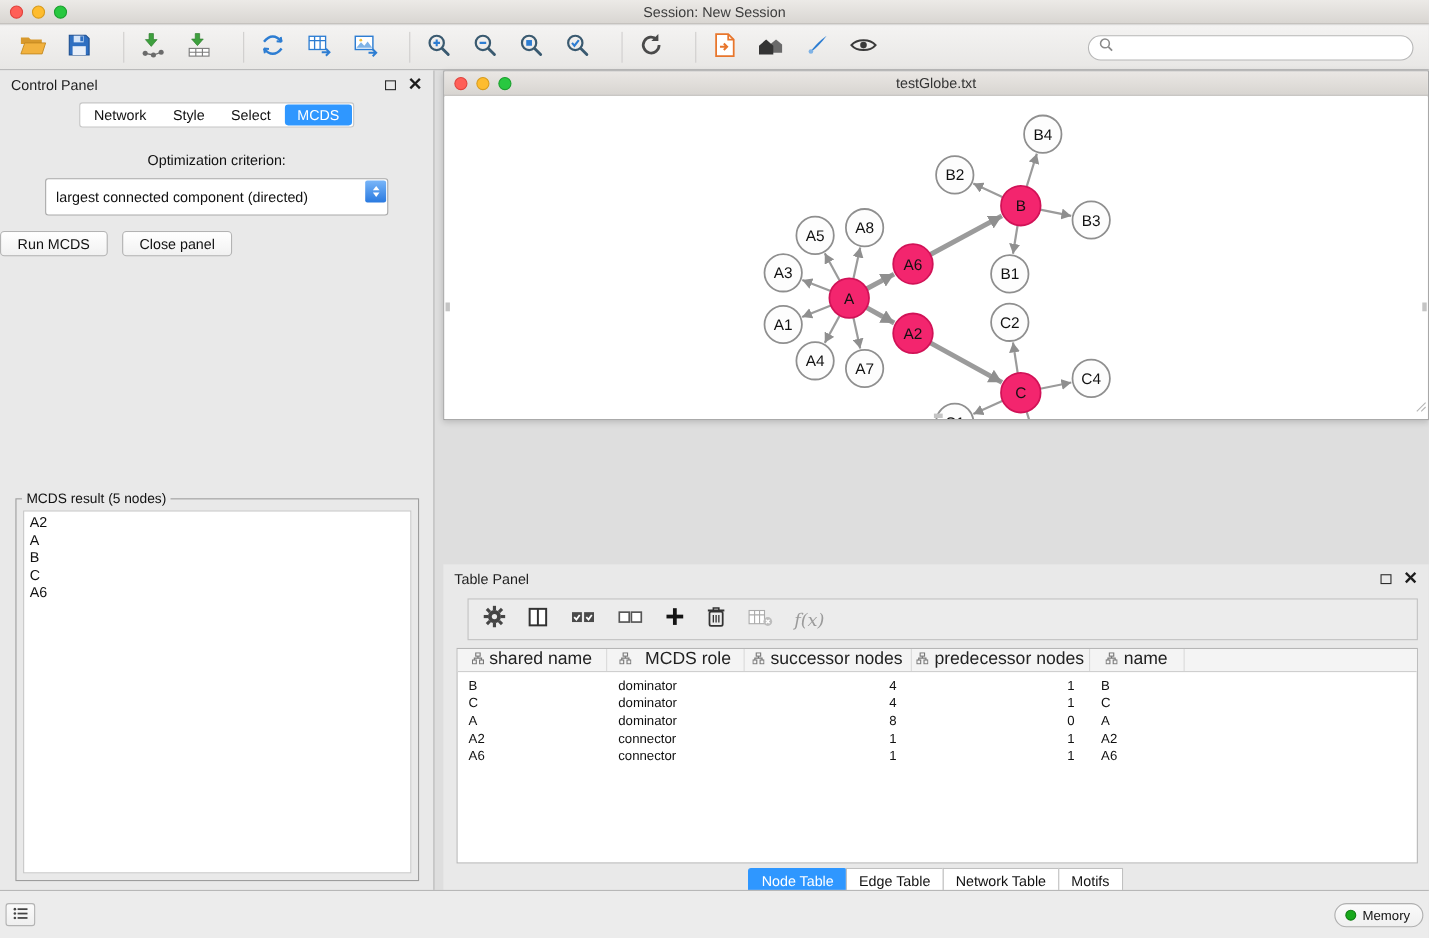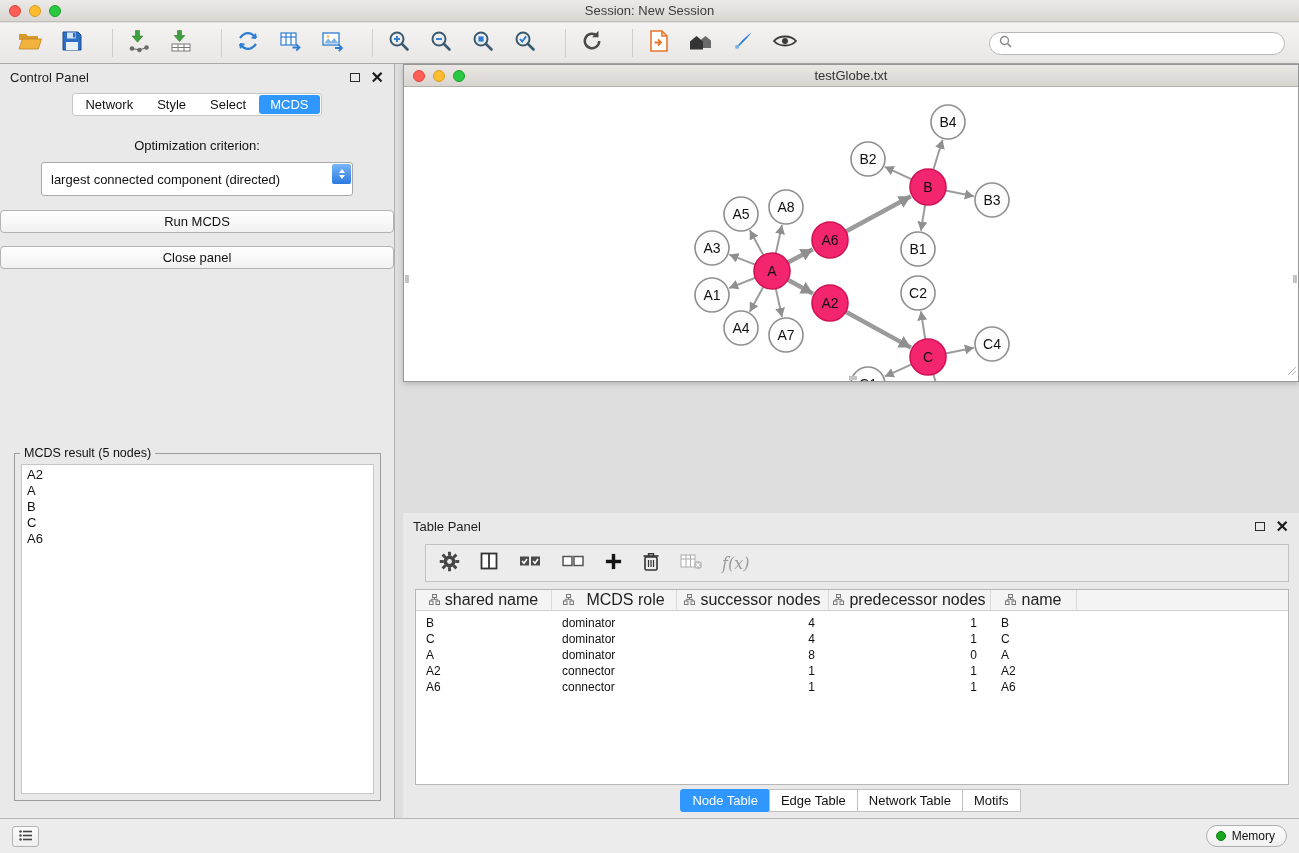--- a/index.html
+++ b/index.html
@@ -61,21 +61,21 @@
     border:1px solid #a9a9a9; border-radius:3px; position:relative;
     display:flex; align-items:center; padding-left:9px; font-size:13px; color:#111;
   }
   .select-stepper {
     position:absolute; right:1px; top:1px; width:19px; height:20px;
     background:linear-gradient(#79b6f9,#2a7ae0); border-radius:2px;
     display:flex; flex-direction:column; align-items:center; justify-content:center; gap:2px;
   }
   .chev-up { width:0; height:0; border-left:3.5px solid transparent; border-right:3.5px solid transparent; border-bottom:4.5px solid #fff; }
   .chev-down { width:0; height:0; border-left:3.5px solid transparent; border-right:3.5px solid transparent; border-top:4.5px solid #fff; }
-  .cp-buttons { display:flex; gap:13px; margin-top:14px;flex-direction:column; }
+  .cp-buttons { display:flex; gap:13px; margin-top:14px; }
   .push-btn {
     padding:3px 15px; font-size:13px; color:#111;
     background:linear-gradient(#ffffff,#f1f1f1);
     border:1px solid #b3b3b3; border-radius:4px;
   }
   .result-box { position:absolute; left:14px; right:13px; top:389px; bottom:19px; border:1px solid #9d9d9d; }
   .result-legend { position:absolute; top:-8px; left:5px; background:#e9e9e9; padding:0 4px; font-size:12.5px; color:#111; }
   .result-list {
     position:absolute; left:6px; right:6px; top:10px; bottom:6px;
     background:#fff; border:1px solid #c6c6c6; font-size:13px;
@@ -111,23 +111,23 @@
   .tp-tbody { padding-top:4px; }
   .tr { display:flex; height:16px; line-height:16px; font-size:12px; color:#111; }
   .td { overflow:hidden; white-space:nowrap; flex:0 0 auto; }
   .td.l { text-align:left; padding-left:10px; }
   .td.r { text-align:right; padding-right:14px; }
   .tp-tabs { position:absolute; left:0; right:0; bottom:8px; display:flex; justify-content:center; }
   .tp-tab { padding:3px 11px; font-size:13px; background:#fff; border:1px solid #c0c0c0; color:#111; margin-left:-1px; }
   .tp-tab.active { background:#2f97ff; border-color:#2f97ff; color:#fff; border-radius:3px; }
   
   .status-bar {
-    position:absolute; bottom:0; left:0; right:0; height:35px;
+    position:absolute; bottom:0; left:0; right:0; height:44px;
     background:#ececec; border-top:1px solid #b7b7b7;
-    display:flex; align-items:center; padding:0 12px;
+    display:flex; align-items:center; padding:0 5px;
   }
   .list-btn {
     width:27px; height:21px; border:1px solid #b3b3b3; border-radius:3px;
     background:linear-gradient(#fbfbfb,#efefef);
     display:flex; align-items:center; justify-content:center;
   }
   .memory-btn {
     margin-left:auto; height:22px; border:1px solid #b0b0b0; border-radius:11px;
     background:linear-gradient(#fbfbfb,#f0f0f0);
     display:flex; align-items:center; gap:6px; padding:0 11px 0 9px; font-size:12px; color:#111;

